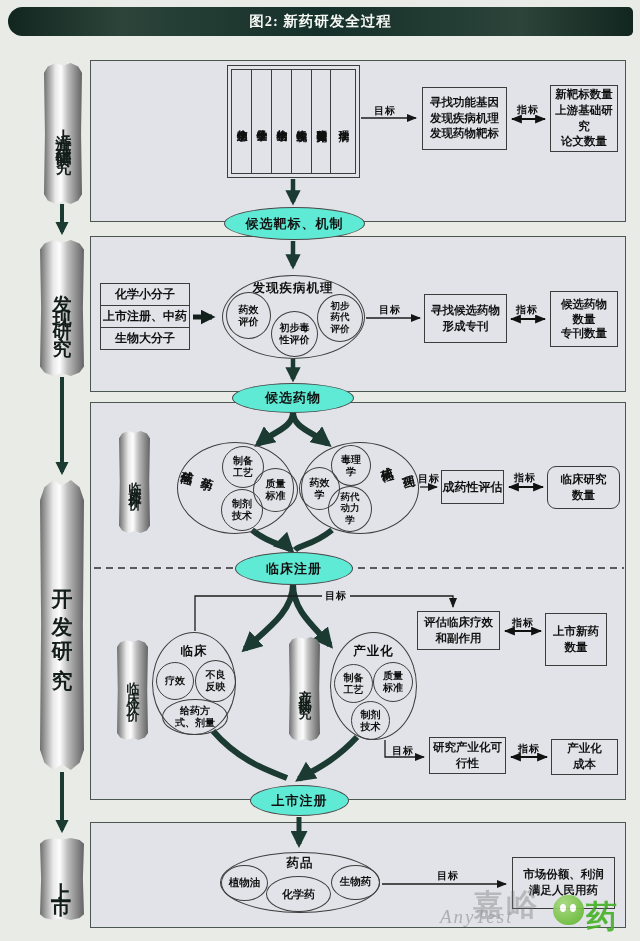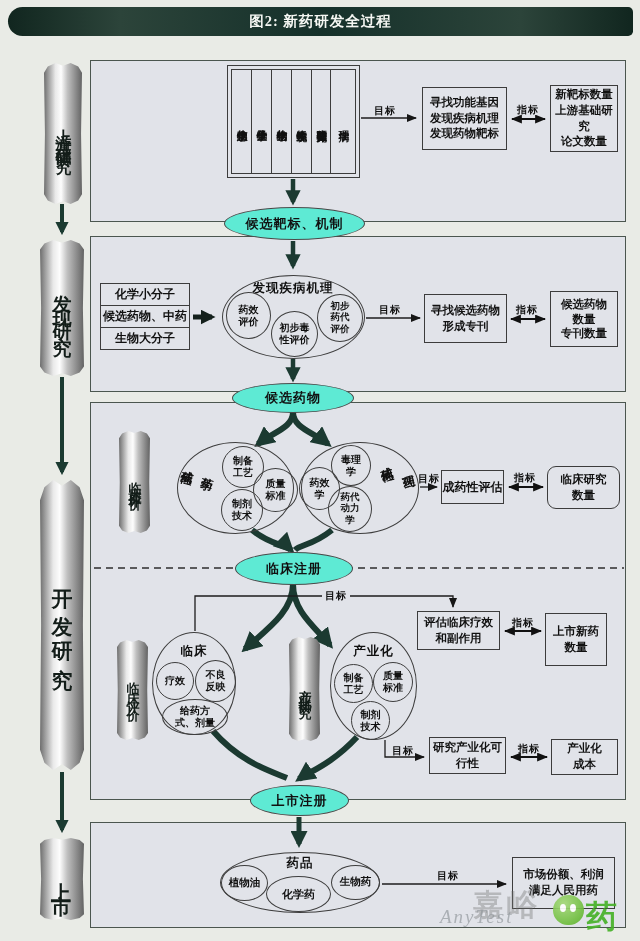--- a/index.html
+++ b/index.html
@@ -146,21 +146,21 @@
       <div>新靶标数量</div>
       <div>上游基础研究</div>
       <div>论文数量</div>
     </div>
   <div class="node" style="left:224px;top:207px;width:141px;height:33px;">
     <span>候选靶标、机制</span>
   </div>
 
   <div class="box" style="left:100px;top:283px;width:90px;height:67px;font-size:12px;padding:0;">
     <div class="src-row">化学小分子</div>
-    <div class="src-row">候选药物、中药</div>
+    <div class="src-row">上市注册、中药</div>
     <div class="src-row">生物大分子</div>
   </div>
   <div class="bigE" style="left:222px;top:275px;width:143px;height:84px;"></div>
   <div class="etitle" style="left:238px;top:280px;width:110px;">发现疾病机理</div>
   <div class="circ" style="left:226px;top:292px;width:45px;height:47px;">
       <div>药效</div>
       <div>评价</div>
     </div>
   <div class="circ" style="left:271px;top:311px;width:47px;height:46px;">
       <div>初步毒</div>

